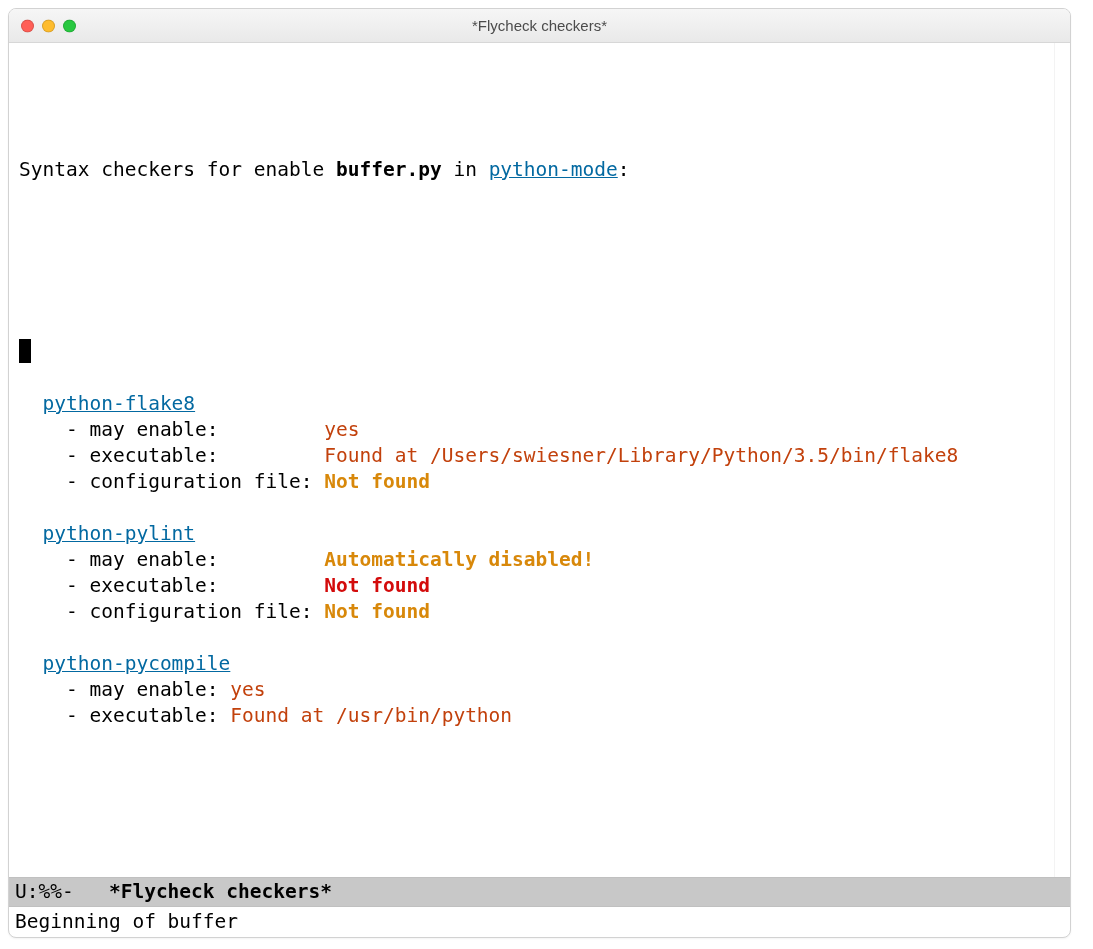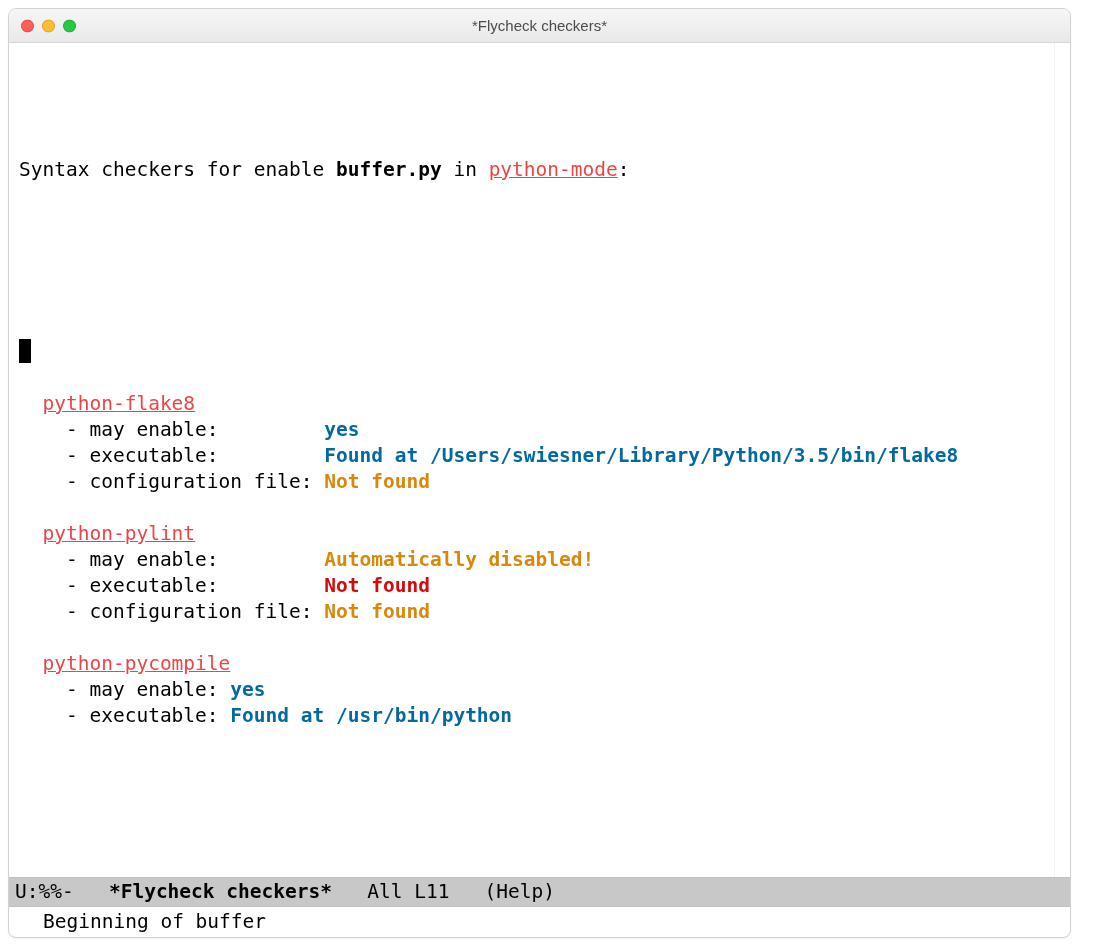--- a/index.html
+++ b/index.html
@@ -57,22 +57,22 @@
     padding: 10px 6px 4px 10px;
     white-space: pre;
     font-variant-ligatures: none;
     overflow: hidden;
     position: relative;
     border-right: 15px solid #fff;
     box-shadow: inset -1px 0 0 #f3f3f3;
   }
   .line { display: block; min-height: 26px; }
   .bold { font-weight: 700; }
-  .link { color: #ef4444; text-decoration: underline; cursor: pointer; }
-  .green { color: #0369a1; font-weight: 700; }
+  .link { color: #0369a1; text-decoration: underline; cursor: pointer; }
+  .green { color: #c2410c; font-weight: 400; }
   .red { color: #d30b0b; font-weight: 700; }
   .orange { color: #d8880a; font-weight: 700; }
   .cursor {
     position: absolute;
     width: 12px; height: 24px; background: #000;
     left: 10px; top: 296px;
   }
   .modeline {
     height: 30px;
     background: #c8c8c8;
@@ -85,21 +85,20 @@
     white-space: pre;
   }
   .modeline .buf-name { font-weight: 700; }
   .minibuf {
     height: 30px;
     padding: 0 6px;
     display: flex;
     align-items: center;
     flex: 0 0 auto;
     white-space: pre;
-    margin-left: 28px;
   }
 </style>
 </head>
 <body>
 
 <div class="window">
 
   <div class="titlebar">
     <div class="traffic">
       <div class="dot red"></div>
@@ -130,17 +129,17 @@
     
     
 
     
     
     
 
     
   </div>
 
-  <div class="modeline"><span>U:%%-   </span><span class="buf-name">*Flycheck checkers*</span><span>   All L11   (Help)</span></div>
+  <div class="modeline"><span>U:%%-   </span><span class="buf-name">*Flycheck checkers*</span></div>
 
   <div class="minibuf">Beginning of buffer</div>
 
 </div>
 
 </body></html>

